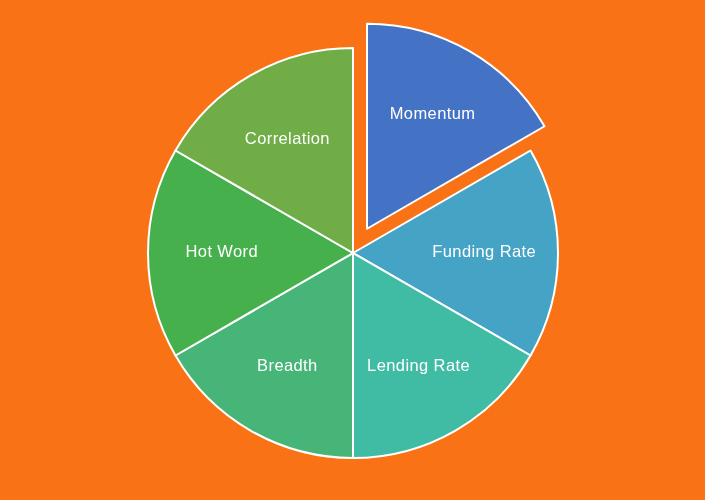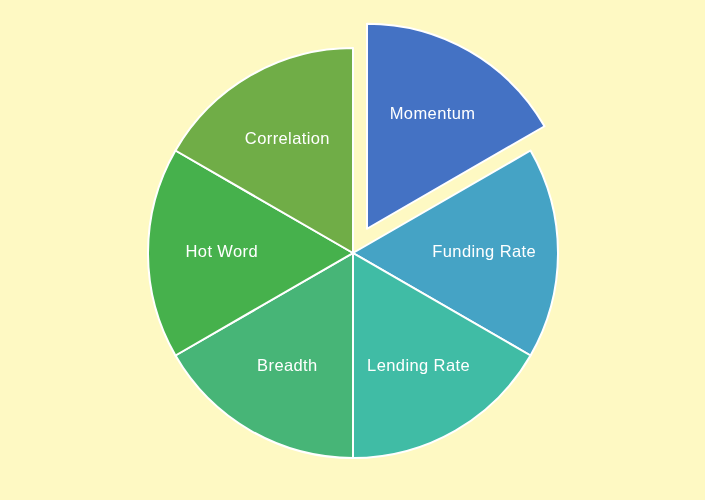--- a/index.html
+++ b/index.html
@@ -5,21 +5,21 @@
   html, body {
     margin: 0;
     padding: 0;
     background: #ffffff;
     font-family: "Liberation Sans", sans-serif;
   }
   .stage {
     position: relative;
     width: 705px;
     height: 500px;
-    background: #fef9c3;
+    background: #f97316;
     overflow: hidden;
   }
   svg text {
     font-family: "Liberation Sans", sans-serif;
     font-size: 16.5px;
     font-weight: 400;
     letter-spacing: 0.4px;
     fill: #ffffff;
   }
 </style>

